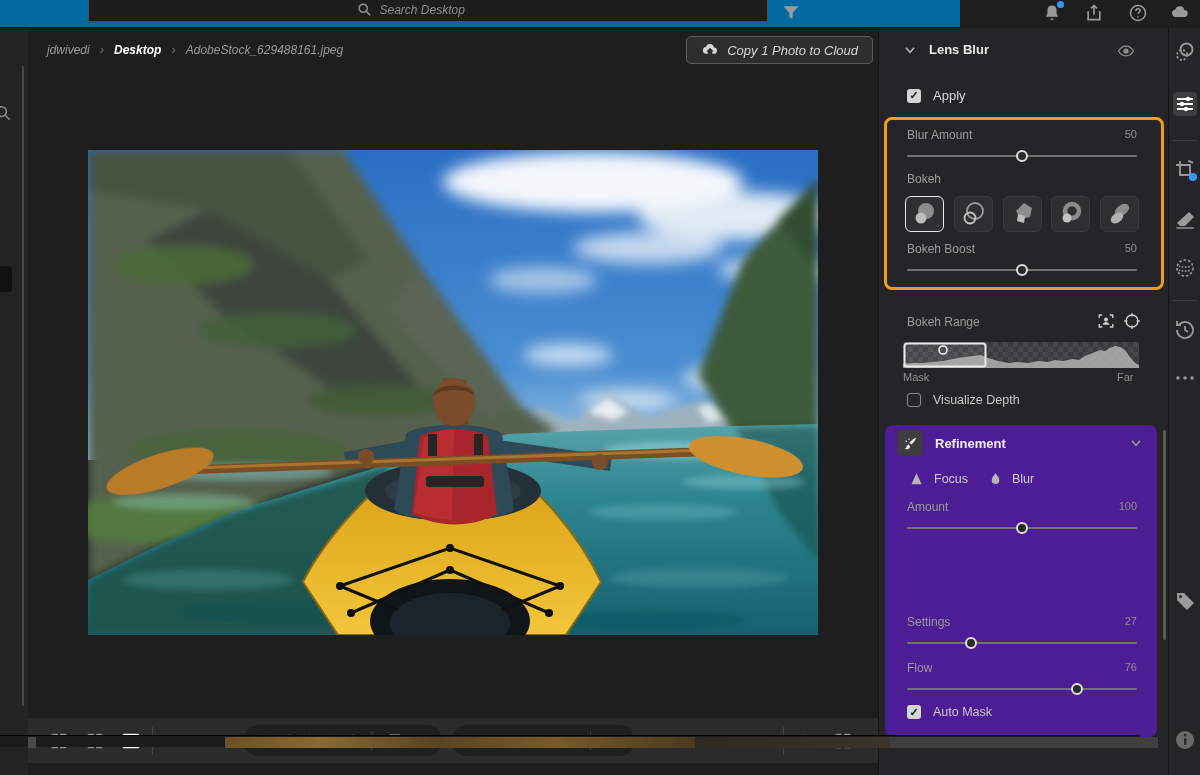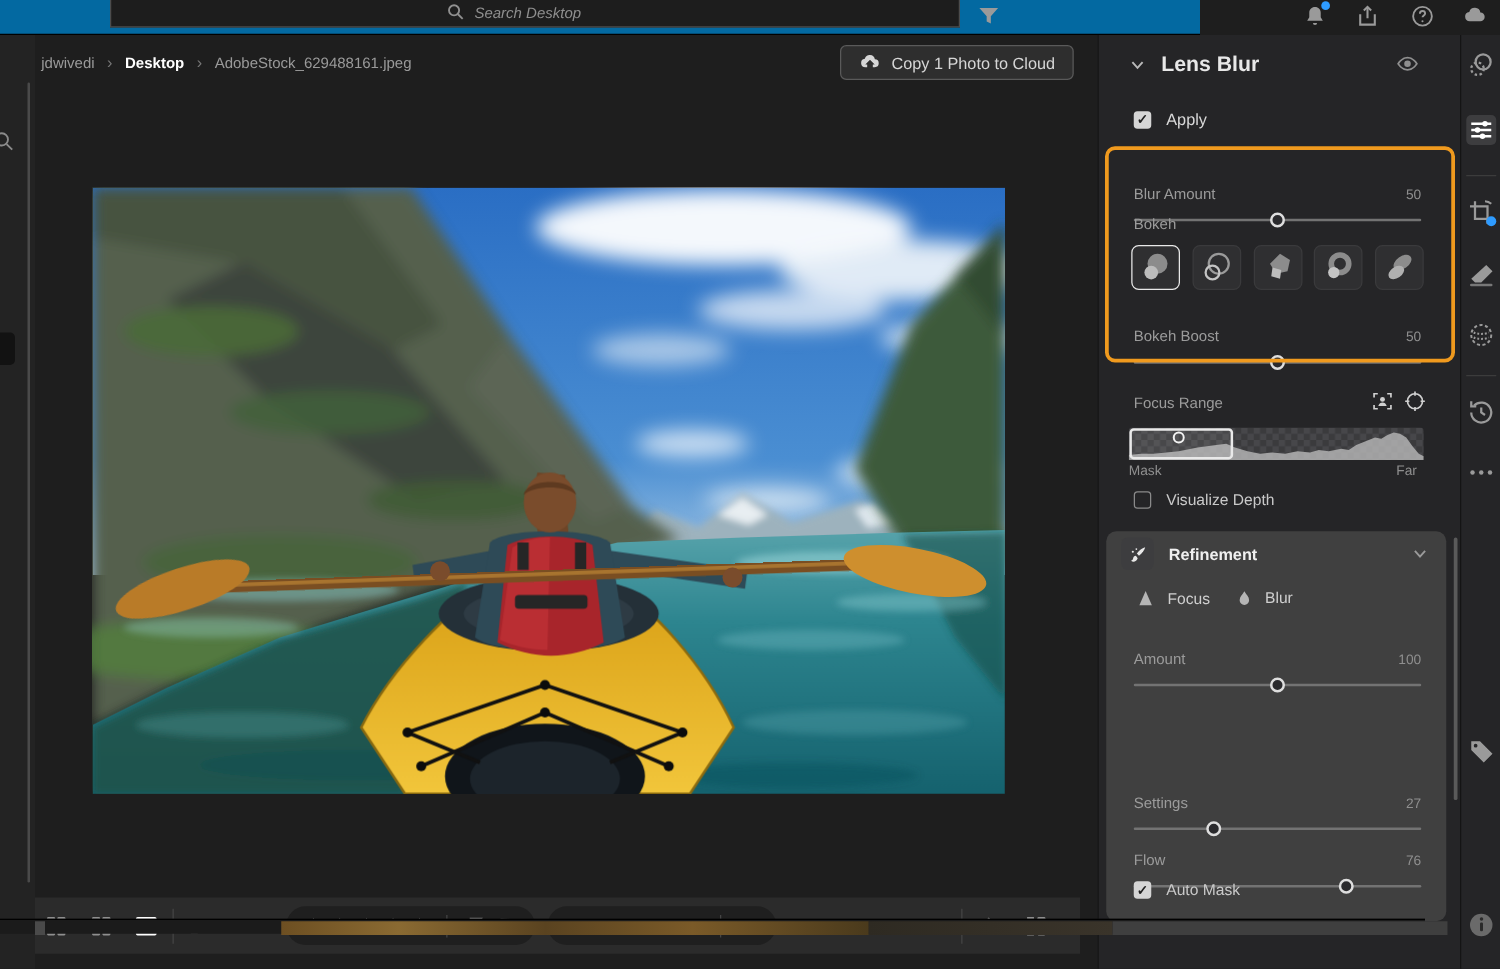--- a/index.html
+++ b/index.html
@@ -16,21 +16,21 @@
   .tb-icon { position:absolute; top:3px; width:20px; height:20px; color:#9a9a9a; }
   .tb-icon svg { width:100%; height:100%; }
 
   
   #leftsliver { position:absolute; left:0; top:28px; width:28px; height:747px; background:#232323; z-index:20; }
   #leftsliver .edge { position:absolute; right:4px; top:38px; width:2px; height:640px; background:#4a4a4a; border-radius:2px; }
   #left-zoom-icon { position:absolute; left:-6px; top:76px; width:18px; height:18px; color:#8a8a8a; }
   #left-tab { position:absolute; left:-6px; top:238px; width:18px; height:26px; background:#121212; border-radius:4px; }
 
   
-  #canvas { position:absolute; left:14px; top:28px; width:850px; height:747px; background:#1e1e1e; }
+  #canvas { position:absolute; left:28px; top:28px; width:850px; height:747px; background:#1e1e1e;font-style:italic; }
   #breadcrumb { position:absolute; left:19px; top:14px; display:flex; align-items:center; gap:10px; font-size:12px; color:#9a9a9a; }
   #breadcrumb .sep { color:#777; font-size:13px; }
   #breadcrumb .current { color:#fff; font-weight:bold; }
   #copy-btn { position:absolute; right:5px; top:8px; height:28px; padding:0 14px; display:flex; align-items:center; gap:8px;
     background:#2e2e2e; border:1px solid #5a5a5a; border-radius:5px; color:#d6d6d6; font-size:13px; cursor:pointer; }
   #photo { position:absolute; left:60px; top:122px; width:730px; height:485px; overflow:hidden; }
 
   
   #toolbar { position:absolute; left:0; top:690px; width:850px; height:45px; background:#2b2b2b; display:flex; align-items:center; }
   .vb-icon { width:22px; height:22px; color:#8f8f8f; flex:none; }
@@ -41,34 +41,34 @@
   .star { color:#8f8f8f; font-size:17px; line-height:1; }
   #paste-pill { color:#cfcfcf; font-size:13px; }
   #zoomctl { display:flex; align-items:center; gap:10px; color:#c7c7c7; font-size:13px; margin-left:36px; }
   #filmstrip { position:absolute; left:0; top:735px; width:1140px; height:12px; background:#1b1b1b; border-top:1px solid #000; z-index:25; }
   #filmstrip .seg { position:absolute; top:1px; height:11px; }
 
   
   #rpanel { position:absolute; left:878px; top:28px; width:290px; height:747px; background:#252527; border-left:1px solid #141414; z-index:10; font-size:12px; }
   .lbl { color:#9b9b9b; }
   .val { color:#8f8f8f; font-size:11px; }
-  .panel-title { color:#e8e8e8; font-size:17px; font-weight:bold; }
+  .panel-title { color:#e8e8e8; font-size:13px; font-weight:bold; }
   .chev { color:#b9b9b9; }
   .cb { width:14px; height:14px; border-radius:3px; flex:none; display:flex; align-items:center; justify-content:center; }
   .cb.checked { background:#d5d5d5; color:#1e1e1e; font-size:11px; font-weight:bold; }
   .cb.empty { border:1.5px solid #8a8a8a; background:transparent; }
   .srow { position:absolute; left:28px; width:230px; }
-  .slabels { display:flex; justify-content:space-between; align-items:flex-end;margin-top:20px; }
+  .slabels { display:flex; justify-content:space-between; align-items:flex-start; }
   .strack { position:relative; height:2px; background:#737373; border-radius:1px; margin-top:13px; cursor:pointer; }
   .shandle { position:absolute; top:50%; width:12px; height:12px; border:2px solid #dedede; border-radius:50%; background:#2a2a2d; transform:translate(-50%,-50%); }
   #hl-box { position:absolute; left:5px; top:89px; width:280px; height:173px; border:3px solid #f09a1e; border-radius:8px; pointer-events:none; z-index:5; }
   .bokeh-btn { position:absolute; top:168px; width:39px; height:36px; background:#2f2f31; border:1px solid #3a3a3c; border-radius:6px;
     display:flex; align-items:center; justify-content:center; cursor:pointer; }
   .bokeh-btn.selected { border:1.5px solid #e9e9e9; }
-  #refine-group { position:absolute; left:6px; top:397px; width:272px; height:312px; background:#404040; border-radius:8px; }
+  #refine-group { position:absolute; left:6px; top:397px; width:272px; height:312px; background:#4c1d95; border-radius:8px; }
   .gsrow { position:absolute; left:22px; width:230px; }
   #rscroll { position:absolute; left:284px; top:402px; width:3px; height:210px; background:#5a5a5a; border-radius:2px; }
 
   
   #toolstrip { position:absolute; left:1168px; top:28px; width:32px; height:747px; background:#252527; border-left:1px solid #141414; z-index:10; }
   .ts-icon { position:absolute; left:4px; width:24px; height:24px; color:#9a9a9a; cursor:pointer; }
   .ts-icon svg { width:100%; height:100%; }
   .ts-icon.active { color:#fff; background:#3d3d3f; border-radius:4px; }
   .ts-div { position:absolute; left:4px; width:24px; height:1px; background:#3c3c3c; }
 </style>
@@ -445,21 +445,21 @@
   <div class="srow" style="top:214px;">
     <div class="slabels">
       <span class="lbl">Bokeh Boost</span>
       <span class="val">50</span>
     </div>
     <div class="strack">
       <div class="shandle" style="left: 50%;"></div>
     </div>
   </div>
 
-  <span class="abs lbl" style="left:28px;top:287px;">Focus Range</span>
+  <span class="abs lbl" style="left:28px;top:287px;">Bokeh Range</span>
   <span class="abs" style="left:218px;top:284px;width:18px;height:18px;color:#d0d0d0;">
     <svg viewBox="0 0 24 24" fill="none" stroke="currentColor" stroke-width="1.8">
         <path d="M3 8V4h4M17 4h4v4M21 16v4h-4M7 20H3v-4"></path>
         <circle cx="12" cy="10" r="2.6" fill="currentColor" stroke="none"></circle>
         <path d="M7.5 17c.8-2.6 2.4-3.8 4.5-3.8s3.7 1.2 4.5 3.8" fill="currentColor" stroke="none"></path>
       </svg>
   </span>
   <span class="abs" style="left:244px;top:284px;width:18px;height:18px;color:#d0d0d0;">
     <svg viewBox="0 0 24 24" fill="none" stroke="currentColor" stroke-width="1.8">
         <circle cx="12" cy="12" r="8"></circle>
@@ -508,21 +508,21 @@
           <polyline points="5,8 12,16 19,8"></polyline>
         </svg>
     </span>
 
     <div class="abs" style="left:24px;top:46px;display:flex;align-items:center;gap:10px;">
       <svg width="15" height="15" viewBox="0 0 24 24" fill="#b5b5b5">
           <path d="M12 3 20 21 4 21Z"></path>
         </svg>
       <span style="color:#cfcfcf;font-size:12.5px;">Focus</span>
     </div>
-    <div class="abs" style="left:104px;top:46px;display:flex;align-items:flex-start;gap:10px;">
+    <div class="abs" style="left:104px;top:46px;display:flex;align-items:center;gap:10px;">
       <svg width="13" height="15" viewBox="0 0 24 24" fill="#b5b5b5">
           <path d="M12 2C9 7 5 10.5 5 15a7 7 0 0 0 14 0c0-4.5-4-8-7-13z"></path>
         </svg>
       <span style="color:#cfcfcf;font-size:12.5px;">Blur</span>
     </div>
 
     <div class="gsrow" style="top:75px;">
       <div class="slabels">
         <span class="lbl">Amount</span>
         <span class="val">100</span>

